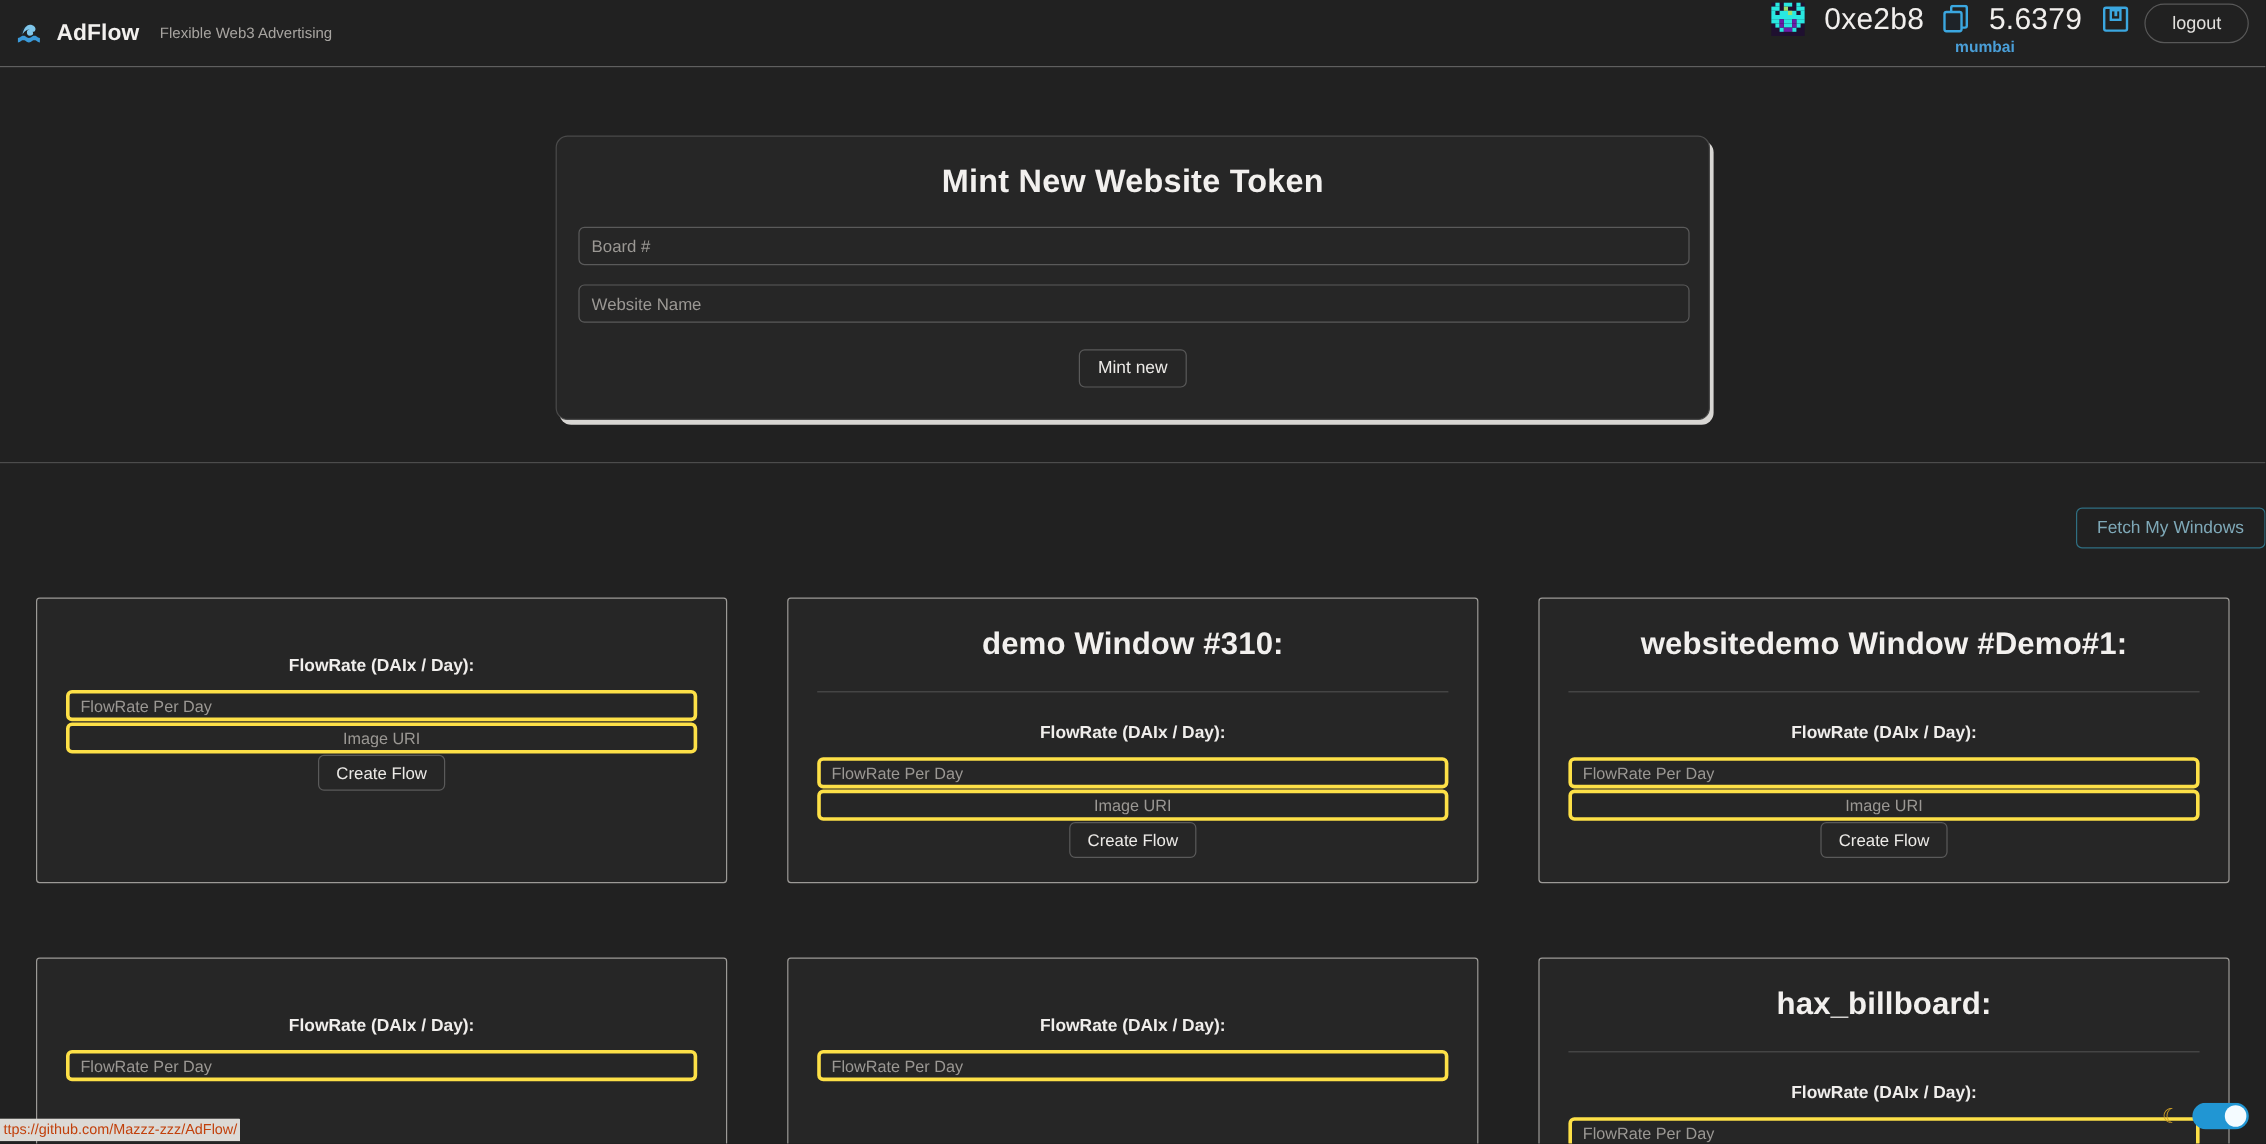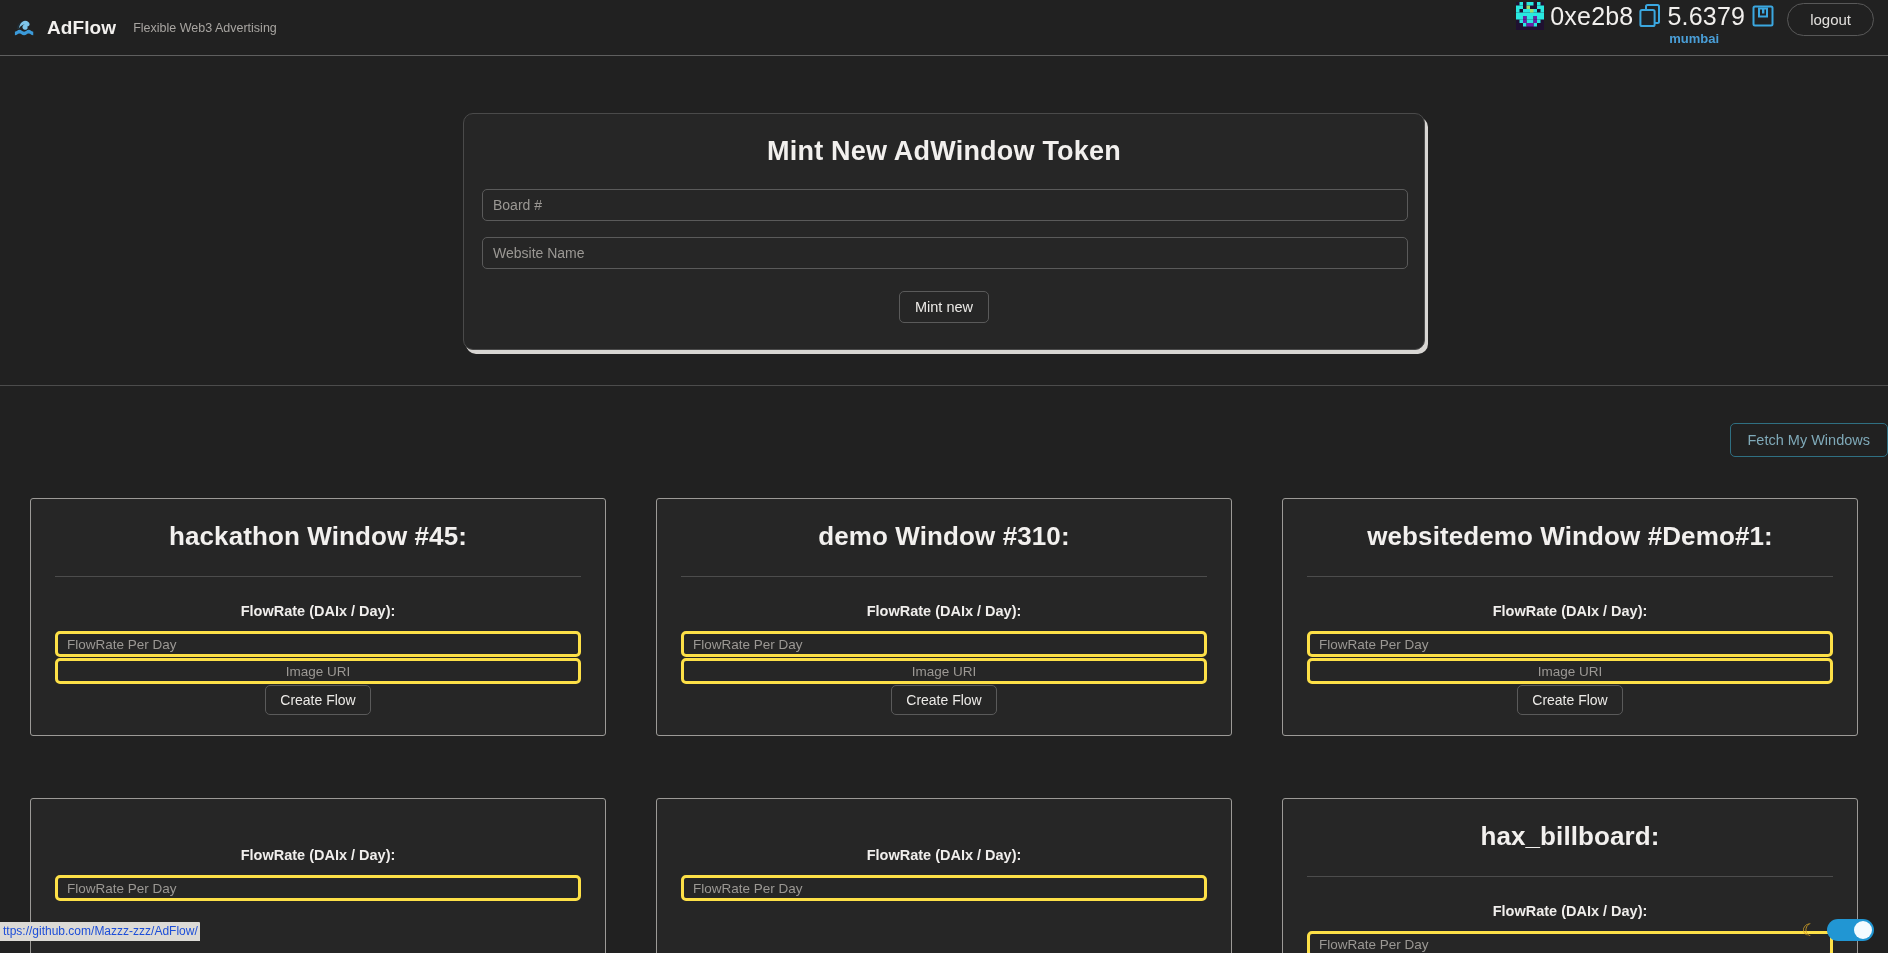--- a/index.html
+++ b/index.html
@@ -49,21 +49,21 @@
   .header-right {
     position: absolute;
     right: 14px;
     top: 0;
     height: 56px;
     display: flex;
     align-items: flex-start;
     padding-top: 2px;
     gap: 12px;
   }
-  .acct-block { position: relative; display: flex; align-items: center; gap: 6px; }
+  .acct-block { position: relative; display: flex; align-items: center; gap: 16px; }
 
   .blockie {
     width: 28px; height: 28px;
     display: block;
     image-rendering: pixelated;
   }
   .addr {
     font-size: 25px;
     color: #f1efed;
     line-height: 28px;
@@ -230,23 +230,23 @@
     font-size: 14px;
     font-family: "Liberation Sans", sans-serif;
     padding: 6px 14px;
     cursor: pointer;
   }
 
   
   .statusbar {
     position: fixed;
     left: 0;
-    bottom: 12px;
+    bottom: 2px;
     background: #dcdad6;
-    color: #1d4ed8;
+    color: #c2410c;
     font-size: 12px;
     font-family: "Liberation Sans", sans-serif;
     padding: 2px 8px 3px 3px;
     max-width: 200px;
     white-space: nowrap;
     overflow: hidden;
     border-top-right-radius: 1px;
   }
 
   
@@ -350,38 +350,37 @@
 
       <span class="network-label">mumbai</span>
     </div>
 
     <button class="logout-btn">logout</button>
   </div>
 </div>
 
 <div class="mint-section">
   <div class="mint-card">
-    <div class="mint-title">Mint New AdWindow Token</div>
+    <div class="mint-title">Mint New Website Token</div>
 
     <input class="mint-input" type="text" placeholder="Board #" style="">
 
     <input class="mint-input last" type="text" placeholder="Website Name" style="">
 
     <button class="mint-btn">Mint new</button>
   </div>
 </div>
 
 <div class="fetch-section">
   <button class="fetch-btn">Fetch My Windows</button>
 </div>
 
 <div class="grid">
 
   <div class="wcard">
-    <div class="wcard-title">hackathon Window #45:</div>
     <div class="wcard-sub">FlowRate (DAIx / Day):</div>
     <input class="w-input" type="text" placeholder="FlowRate Per Day" style="">
     <input class="w-input" type="text" placeholder="Image URI" style="">
     <button class="w-btn">Create Flow</button>
   </div>
 
   <div class="wcard">
     <div class="wcard-title">demo Window #310:</div>
     <div class="wcard-sub">FlowRate (DAIx / Day):</div>
     <input class="w-input" type="text" placeholder="FlowRate Per Day" style="">

